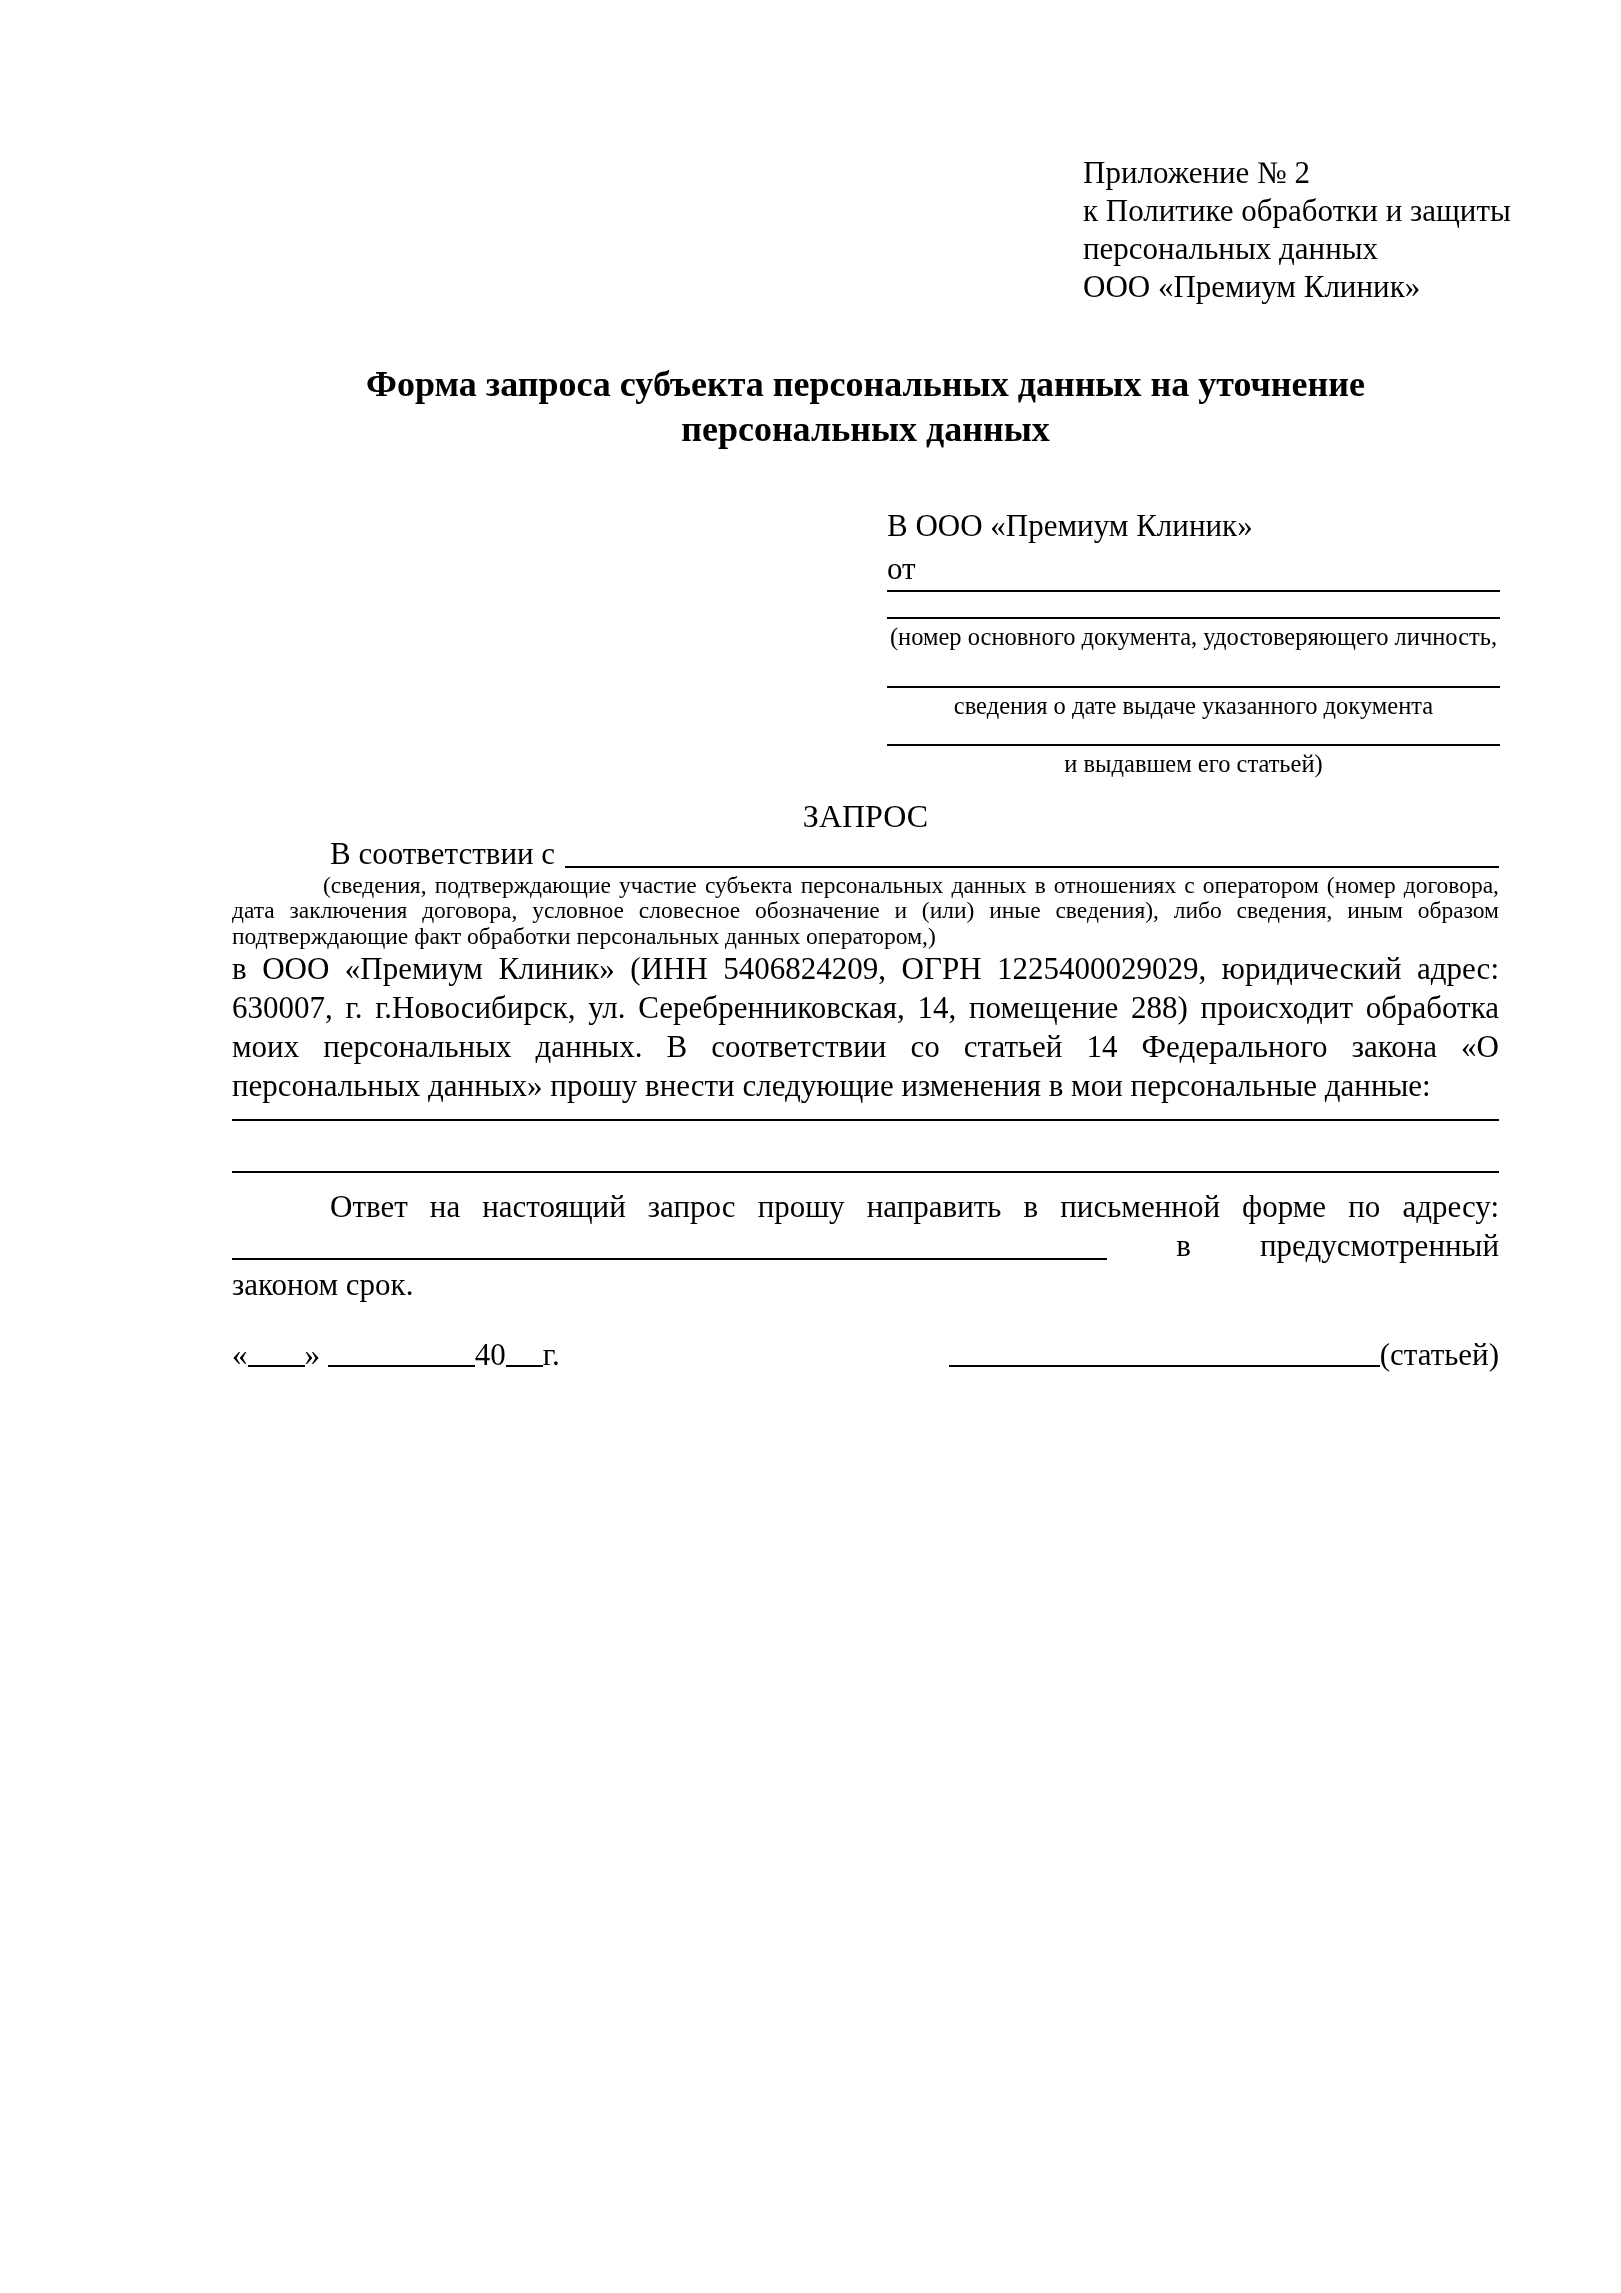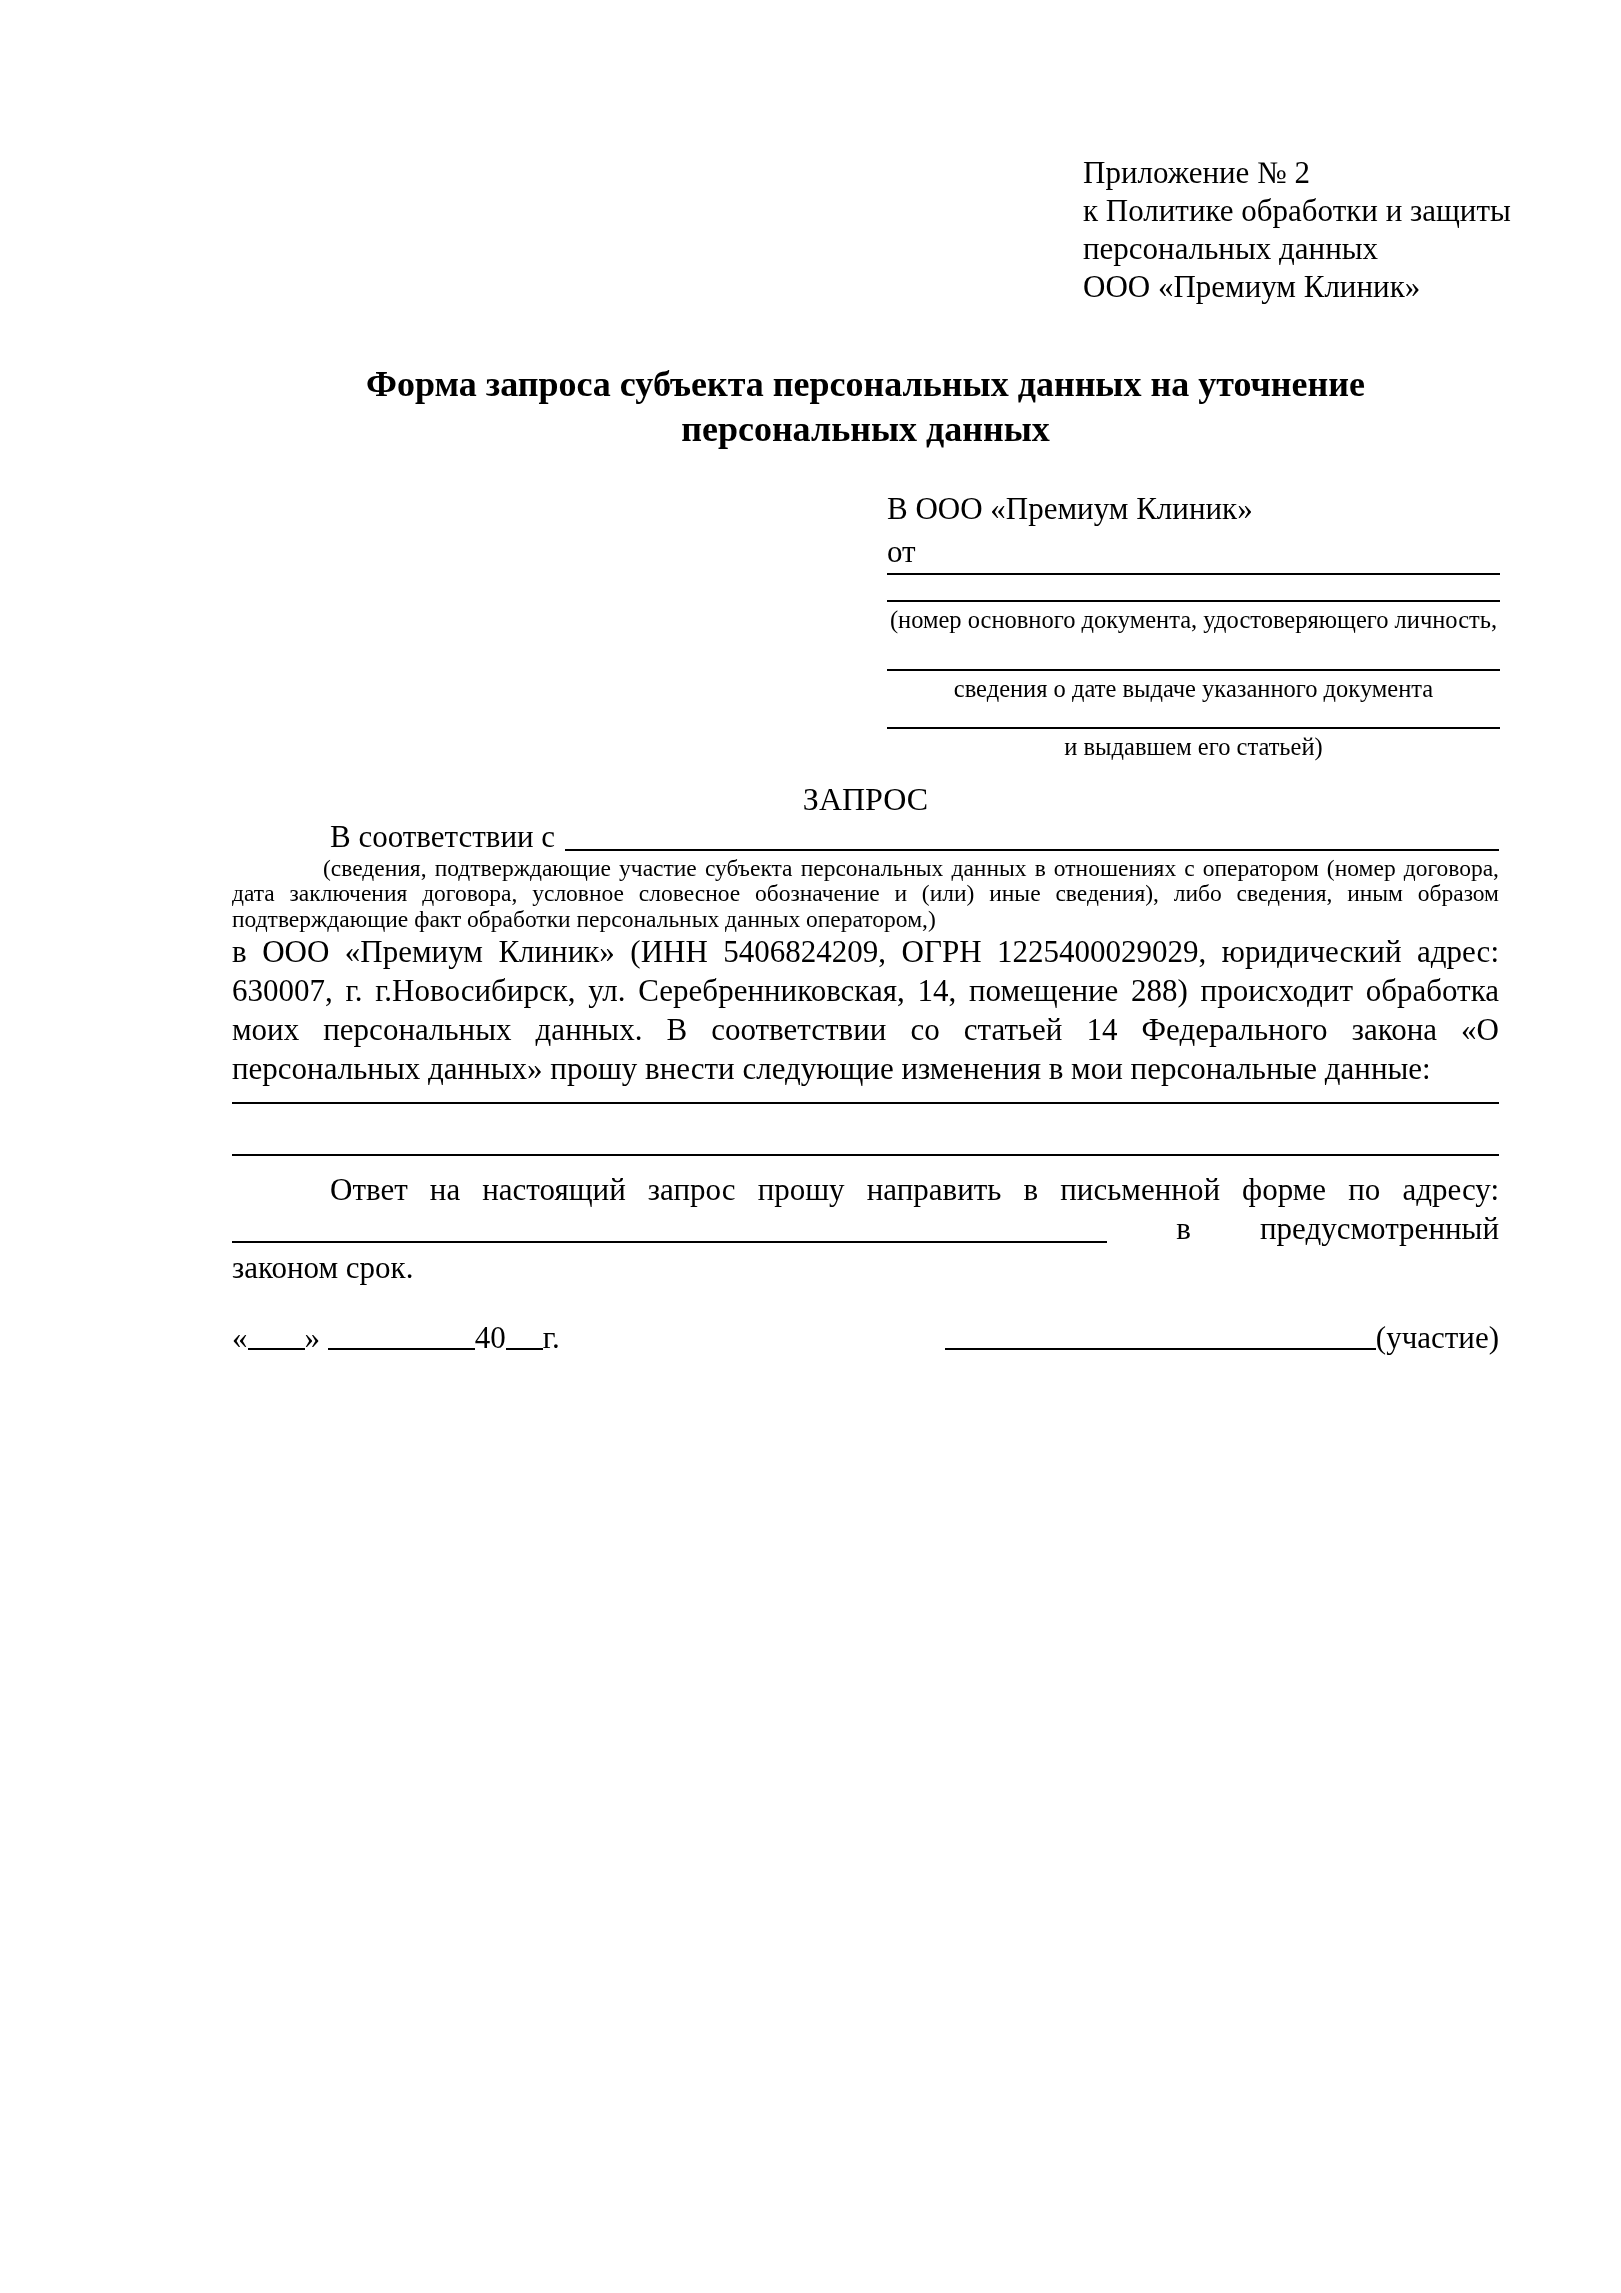--- a/index.html
+++ b/index.html
@@ -23,21 +23,21 @@
   .doc-title {
     margin: 56px auto 0;
     max-width: 1137px;
     text-align: center;
     font-weight: 700;
     font-size: 36px;
     line-height: 45px;
   }
 
   
-  .recipient { margin-top: 35px; margin-left: 655px; width: 613px; font-size: 31px; line-height: 43px; }
+  .recipient { margin-top: 52px; margin-left: 655px; width: 613px; font-size: 31px; line-height: 43px; }
   .rule { border-bottom: 2.9px solid #000; }
   .sp-a { height: 27.4px; }
   .sp-b { height: 37px; }
   .sp-c { height: 27.4px; }
   .rec-caption {
     font-size: 24.5px;
     line-height: 27.4px;
     margin-top: 3.9px;
     text-align: center;
     white-space: nowrap;
@@ -126,19 +126,19 @@
       </div>
       <div>законом срок.</div>
     </div>
 
     <div class="sig-row">
       <span class="nb">
         <span>«</span><span class="ublank w58"></span><span>»</span>
         <span class="ublank w150"></span><span>40</span><span class="ublank w38"></span><span>г.</span>
       </span>
       <span class="nb">
-        <span class="ublank w440"></span><span>(участие)</span>
+        <span class="ublank w440"></span><span>(статьей)</span>
       </span>
     </div>
 
   </div>
 </div>
 
 
 </body></html>

